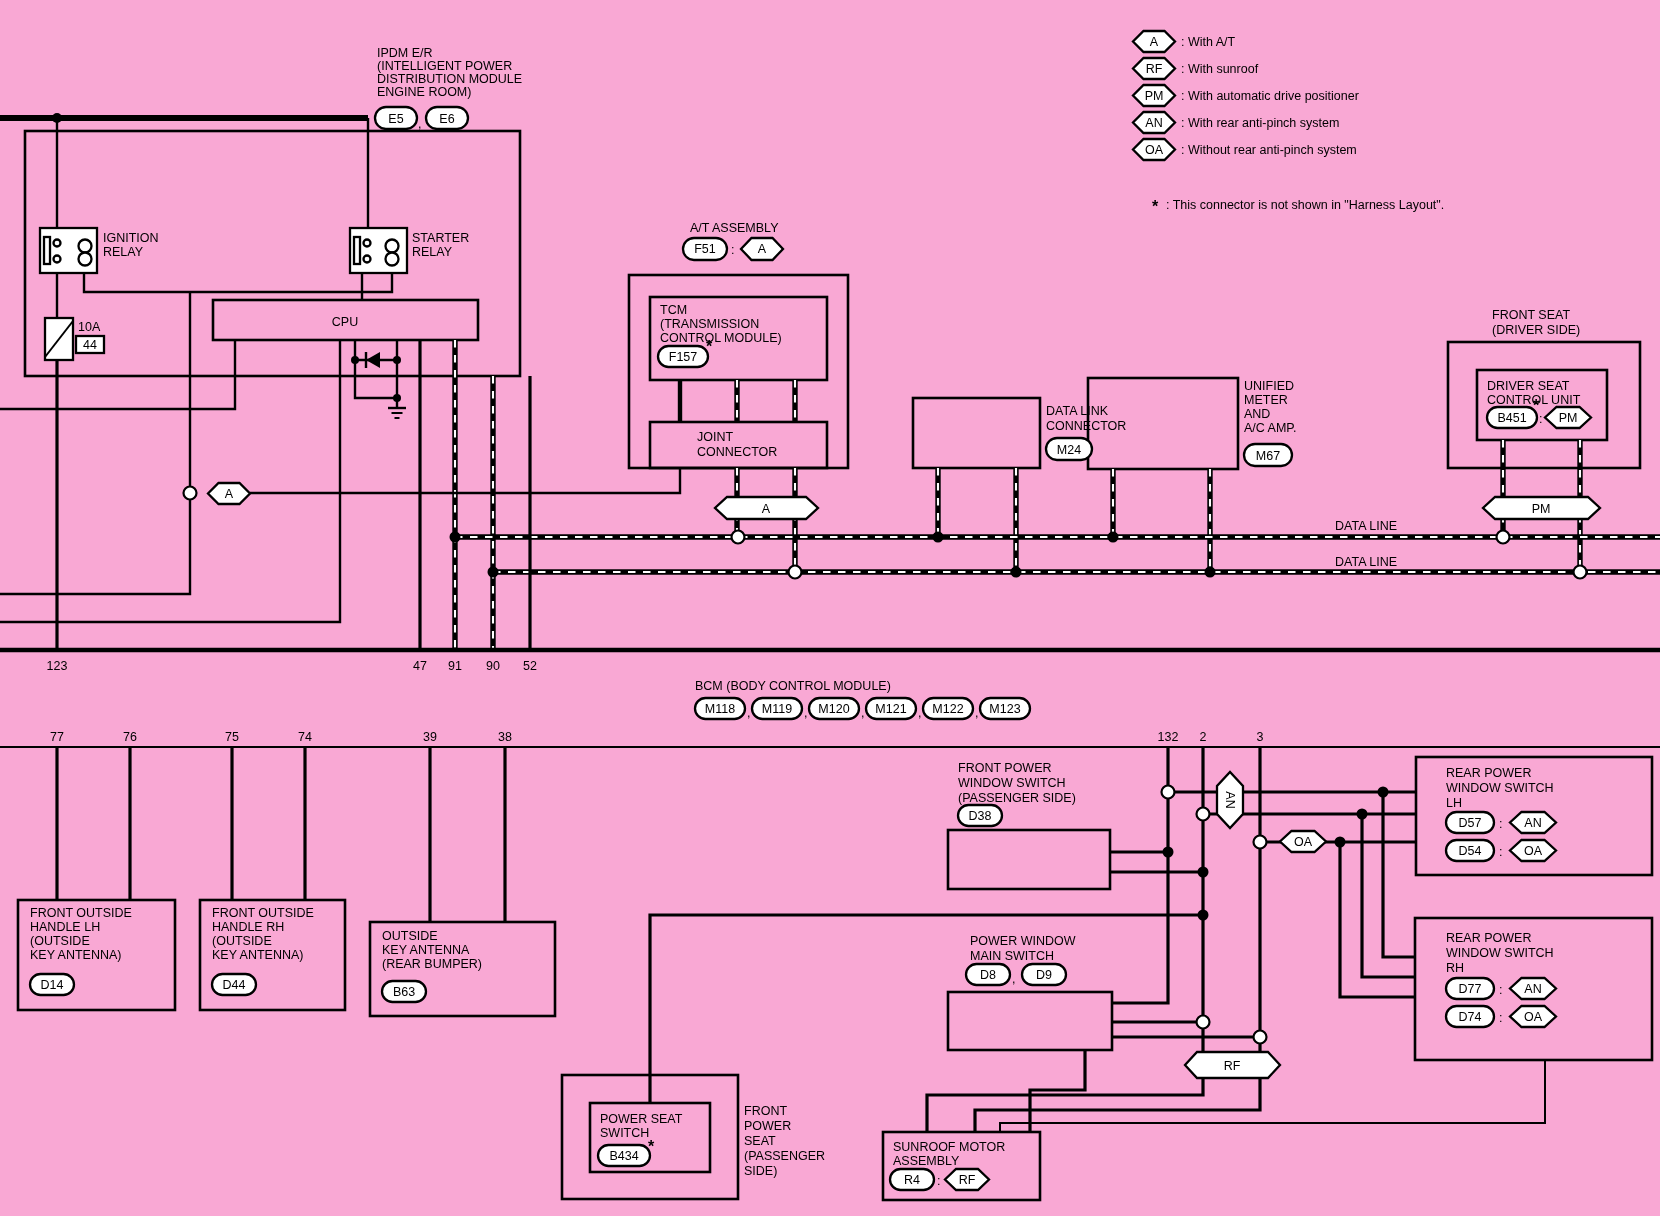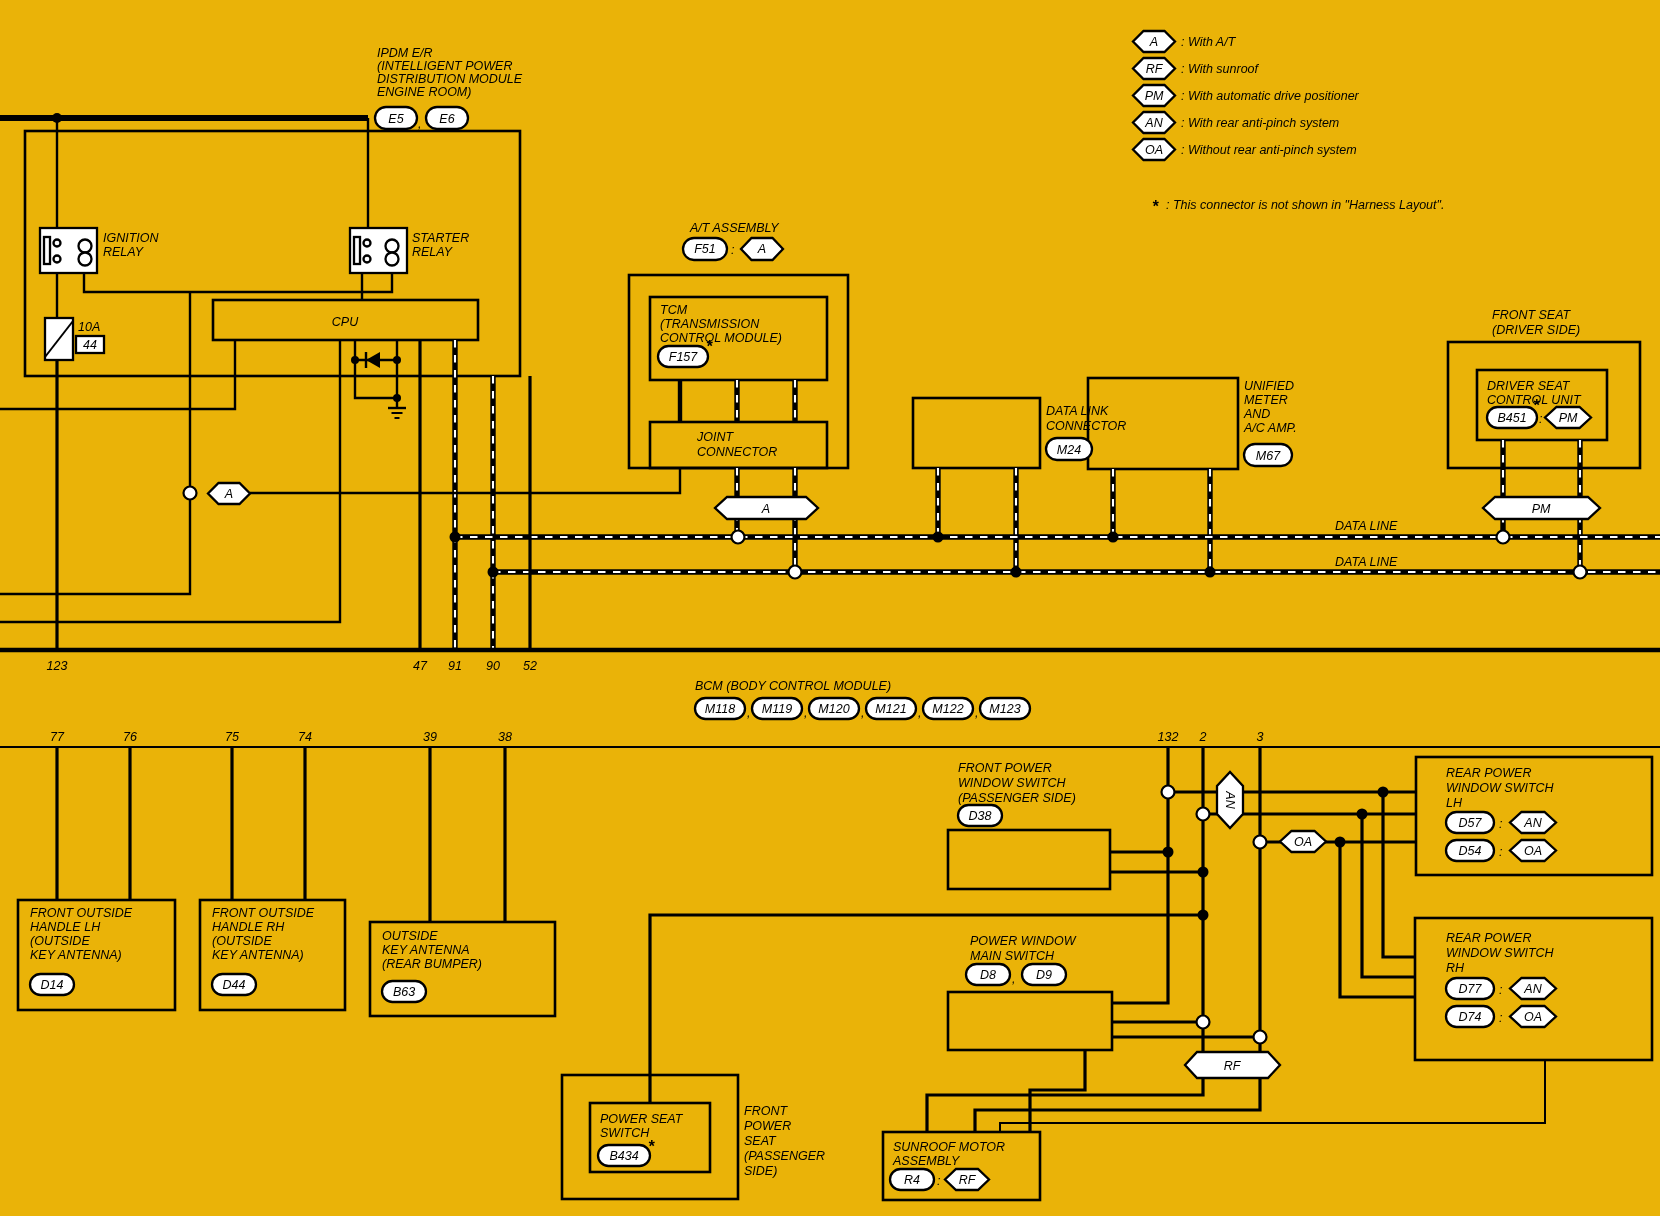--- a/index.html
+++ b/index.html
@@ -1,16 +1,16 @@
 <!DOCTYPE html>
 <html><head>
 <meta charset="utf-8">
 <style>
   html,body{margin:0;padding:0;background:#fff;}
-  #stage{width:1660px;height:1216px;position:relative;background:#eab308;font-style:italic;}
+  #stage{width:1660px;height:1216px;position:relative;background:#f9a8d4;}
   svg text{font-family:"Liberation Sans","DejaVu Sans",sans-serif;font-size:12.5px;fill:#000;}
   svg text.tc{text-anchor:middle;}
   svg text.st{font-size:16px;font-weight:bold;}
   .w2{stroke:#000;stroke-width:2.4;fill:none;}
   .w3{stroke:#000;stroke-width:3.2;fill:none;}
   .w4{stroke:#000;stroke-width:4.4;fill:none;}
   .w5{stroke:#000;stroke-width:6;fill:none;}
   .thin{stroke:#000;stroke-width:2;fill:none;}
   .bx{fill:none;stroke:#000;stroke-width:2.6;}
   .sym{fill:#fff;stroke:#000;stroke-width:2.3;}

